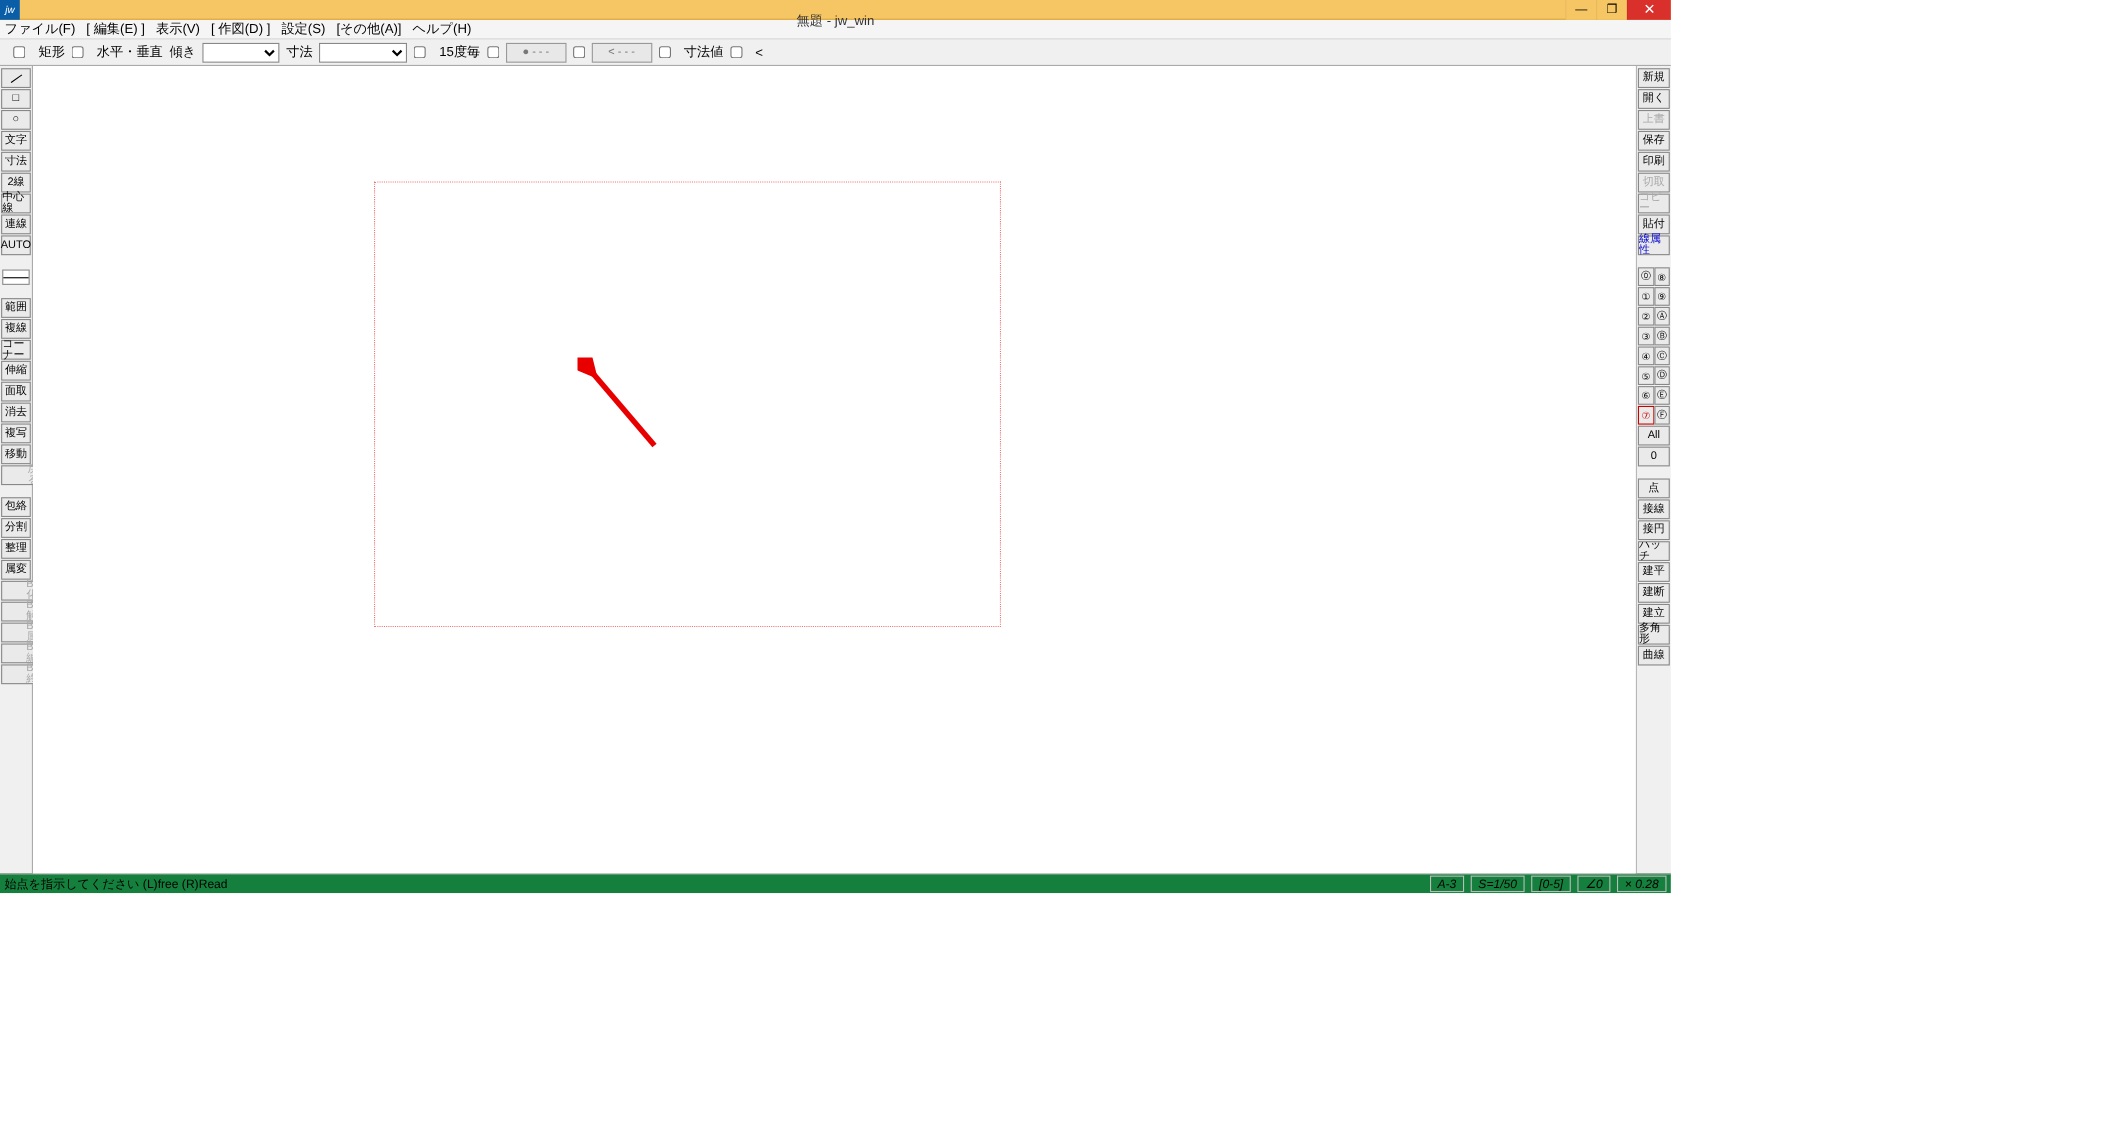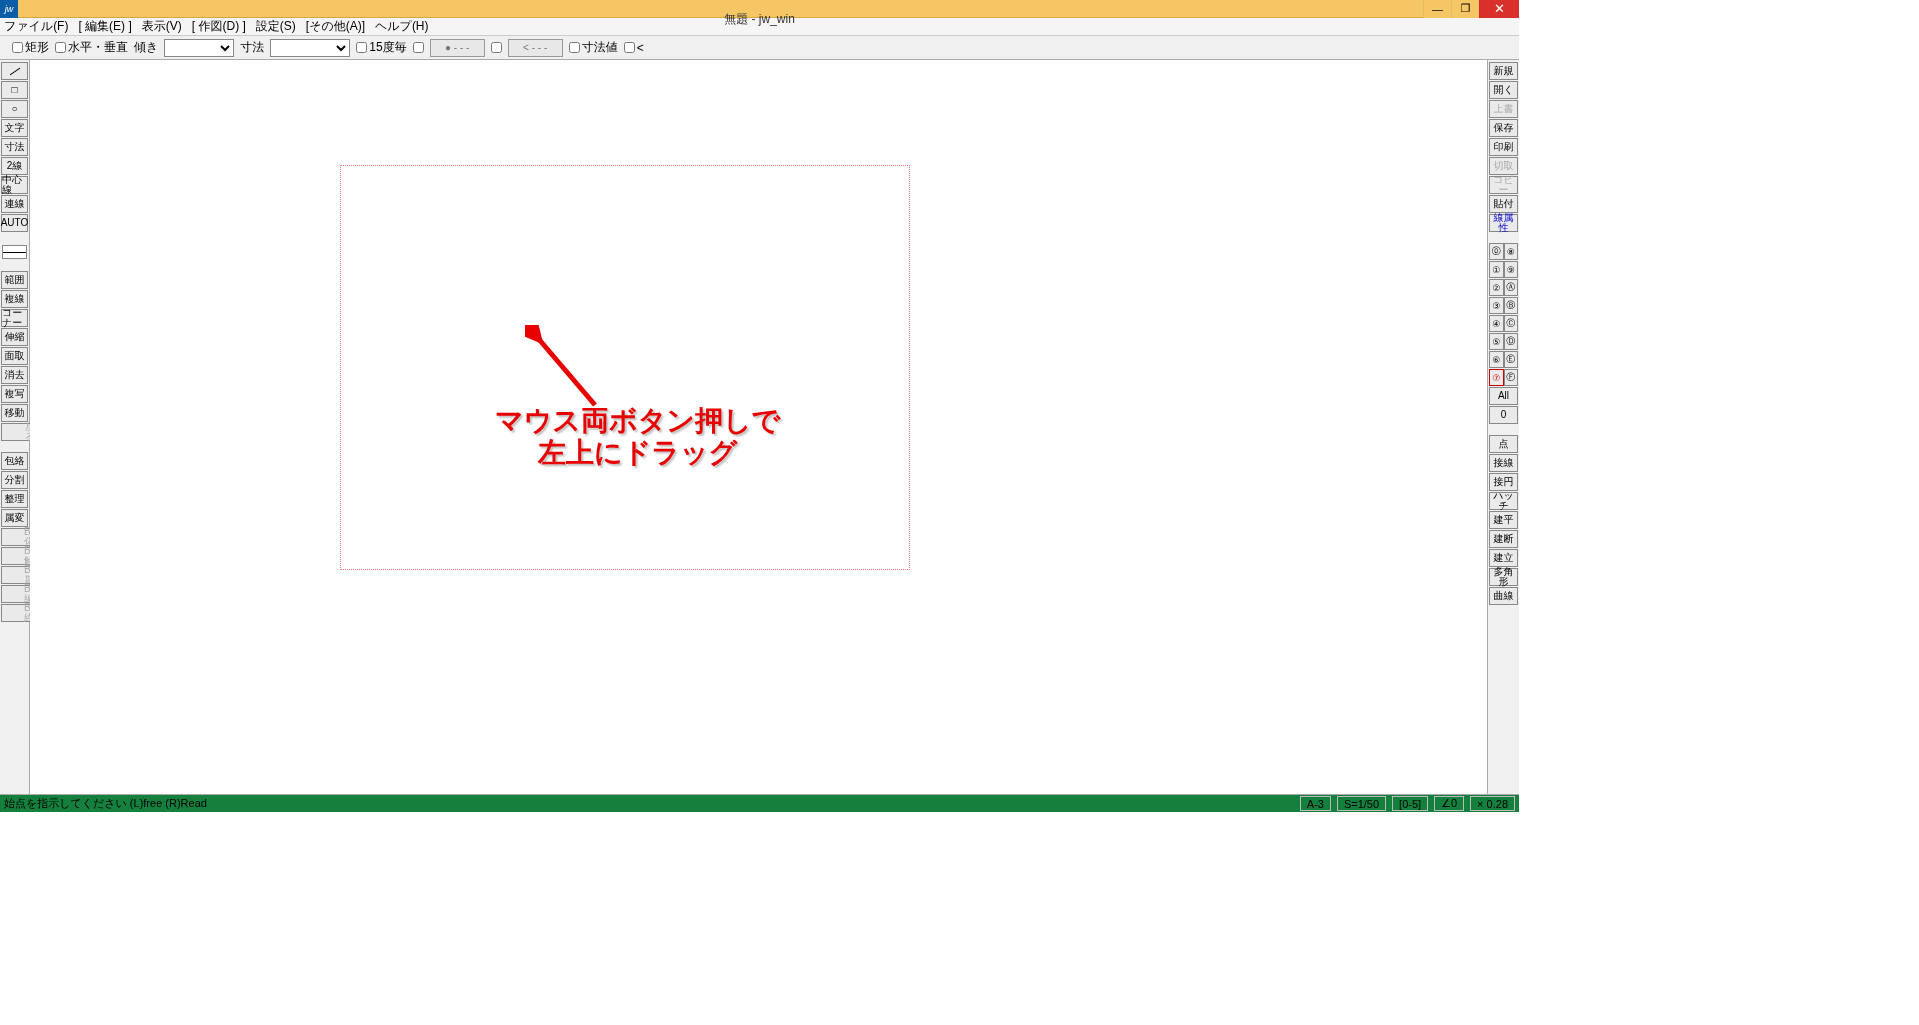--- a/index.html
+++ b/index.html
@@ -6,49 +6,49 @@
 body { width: 1519px; height: 812px; overflow: hidden; background: #fff; display: flex; flex-direction: column; font-size: 12px; }
 .title-bar { height: 18px; background: #f7c664; display: flex; align-items: center; position: relative; border-bottom: 1px solid #d9a63c; }
 .title-bar .icon { width: 18px; height: 18px; background: #0a5ea8; color: #fff; font-size: 9px; font-style: italic; display: flex; align-items: center; justify-content: center; margin-right: 16px; }
 .title-bar .title { position: absolute; left: 50%; transform: translateX(-50%); font-size: 12px; color: #333; margin-top: 21px; }
 .win-controls { margin-left: auto; display: flex; height: 18px; }
 .win-controls div { width: 28px; height: 18px; display: flex; align-items: center; justify-content: center; font-size: 11px; background: #f7c664; border-left: 1px solid rgba(0,0,0,0.06); }
 .win-controls .close { background: #d9302c; color: #fff; width: 40px; font-size: 13px; }
 .menu-bar { height: 18px; background: #f5f5f5; display: flex; align-items: center; gap: 10px; padding: 0 4px; border-bottom: 1px solid #ccc; font-size: 12px; }
 .menu-bar span { color: #000; }
 .option-bar { height: 24px; background: #f0f0f0; border-bottom: 1px solid #aaa; display: flex; align-items: center; gap: 6px; padding: 0 12px; font-size: 12px; }
-.option-bar label { display: flex; align-items: center; gap: 2px; }
+.option-bar label { display: flex; align-items: center; gap: 12px; }
 .option-bar input[type=checkbox] { width: 11px; height: 11px; }
 .option-bar select { height: 18px; border: 1px solid #888; background: #fff; font-size: 11px; }
 .option-bar .sel1 { width: 70px; }
 .option-bar .sel2 { width: 80px; }
 .option-bar .btnbox { width: 55px; height: 18px; border: 1px solid #999; background: #e8e8e8; display: flex; align-items: center; justify-content: center; font-size: 10px; color: #777; }
 .middle { flex: 1; display: flex; background: #fff; min-height: 0; }
 .left-tools { width: 30px; background: #f0f0f0; display: flex; flex-direction: column; border-right: 1px solid #aaa; padding-top: 2px; }
 .tool-btn { height: 18px; border: 1px solid #888; margin: 0 1px 1px 1px; background: #eaeaea; display: flex; align-items: center; justify-content: center; font-size: 10px; line-height: 1; }
 .tool-btn.disabled { color: #aaa; padding-left: 28px; }
 .tool-sep { height: 10px; }
 .tool-slash { position: relative; }
 .tool-slash::after { content: ""; position: absolute; width: 12px; height: 1px; background: #000; transform: rotate(-35deg); }
 .color-box { height: 14px; border: 1px solid #888; margin: 2px 2px; background: #fff; position: relative; }
 .color-box::after { content: ""; position: absolute; left: 0; right: 0; top: 50%; height: 1px; background: #000; }
 .canvas { flex: 1; position: relative; background: #fff; }
 .dashed-rect { position: absolute; left: 310px; top: 105px; width: 570px; height: 405px; border: 1px dotted #e77; }
 .annotation { position: absolute; left: 465px; top: 345px; font-size: 28px; font-weight: bold; color: #e80000; text-shadow: 2px 2px 2px rgba(0,0,0,0.25); text-align: center; line-height: 1.15; }
 .arrow-svg { position: absolute; left: 495px; top: 265px; width: 90px; height: 90px; }
-.right-tools { width: 32px; background: #f0f0f0; display: flex; flex-direction: column; border-left: 1px solid #aaa; padding-top: 2px; text-align: center; }
+.right-tools { width: 32px; background: #f0f0f0; display: flex; flex-direction: column; border-left: 1px solid #aaa; padding-top: 2px; }
 .rt-btn { height: 18px; border: 1px solid #888; margin: 0 1px 1px 1px; background: #eaeaea; display: flex; align-items: center; justify-content: center; font-size: 10px; line-height: 1; }
 .rt-btn.disabled { color: #aaa; }
 .rt-btn.blue { color: #0000cc; }
 .rt-pair { display: flex; margin: 0 1px 1px 1px; }
 .rt-pair .half { flex: 1; height: 17px; border: 1px solid #888; background: #eaeaea; display: flex; align-items: center; justify-content: center; font-size: 9px; }
 .rt-pair .half.red { color: #c00; border-color: #c00; }
 .status-bar { height: 18px; background: #15803d; border-top: 1px solid #aaa; display: flex; align-items: center; font-size: 11px; padding: 0 4px; text-align: right; }
 .status-bar .right { margin-left: auto; display: flex; gap: 6px; }
-.status-bar .box { border: 1px solid #bbb; padding: 0 6px; height: 15px; display: flex; align-items: center; }
+.status-bar .box { border: 1px solid #bbb; padding: 0 6px; height: 15px; display: flex; align-items: center; font-style: italic; }
 </style>
 </head>
 <body>
 
 <div class="title-bar">
   <div class="icon">jw</div>
   <div class="title">無題 - jw_win</div>
   <div class="win-controls">
     <div>—</div>
     <div>❐</div>
@@ -139,24 +139,20 @@
   <div class="canvas">
     <div class="dashed-rect"></div>
     <svg class="arrow-svg" viewBox="0 0 90 90">
       <defs>
           <marker id="ah" markerWidth="10" markerHeight="10" refX="2" refY="5" orient="auto">
             <path d="M0,5 L10,0 L7,5 L10,10 Z" fill="#e80000"></path>
           </marker>
         </defs>
       <line x1="70" y1="80" x2="12" y2="12" stroke="#e80000" stroke-width="5" marker-end="url(#ah)"></line>
     </svg>
-    <div class="annotation">
-      <div>マウス両ボタン押しで</div>
-      <div>左上にドラッグ</div>
-    </div>
   </div>
 
   <div class="right-tools">
     <div class="rt-btn">新規</div>
     <div class="rt-btn">開く</div>
     <div class="rt-btn disabled">上書</div>
     <div class="rt-btn">保存</div>
     <div class="rt-btn">印刷</div>
     <div class="rt-btn disabled">切取</div>
     <div class="rt-btn disabled">コピー</div>

